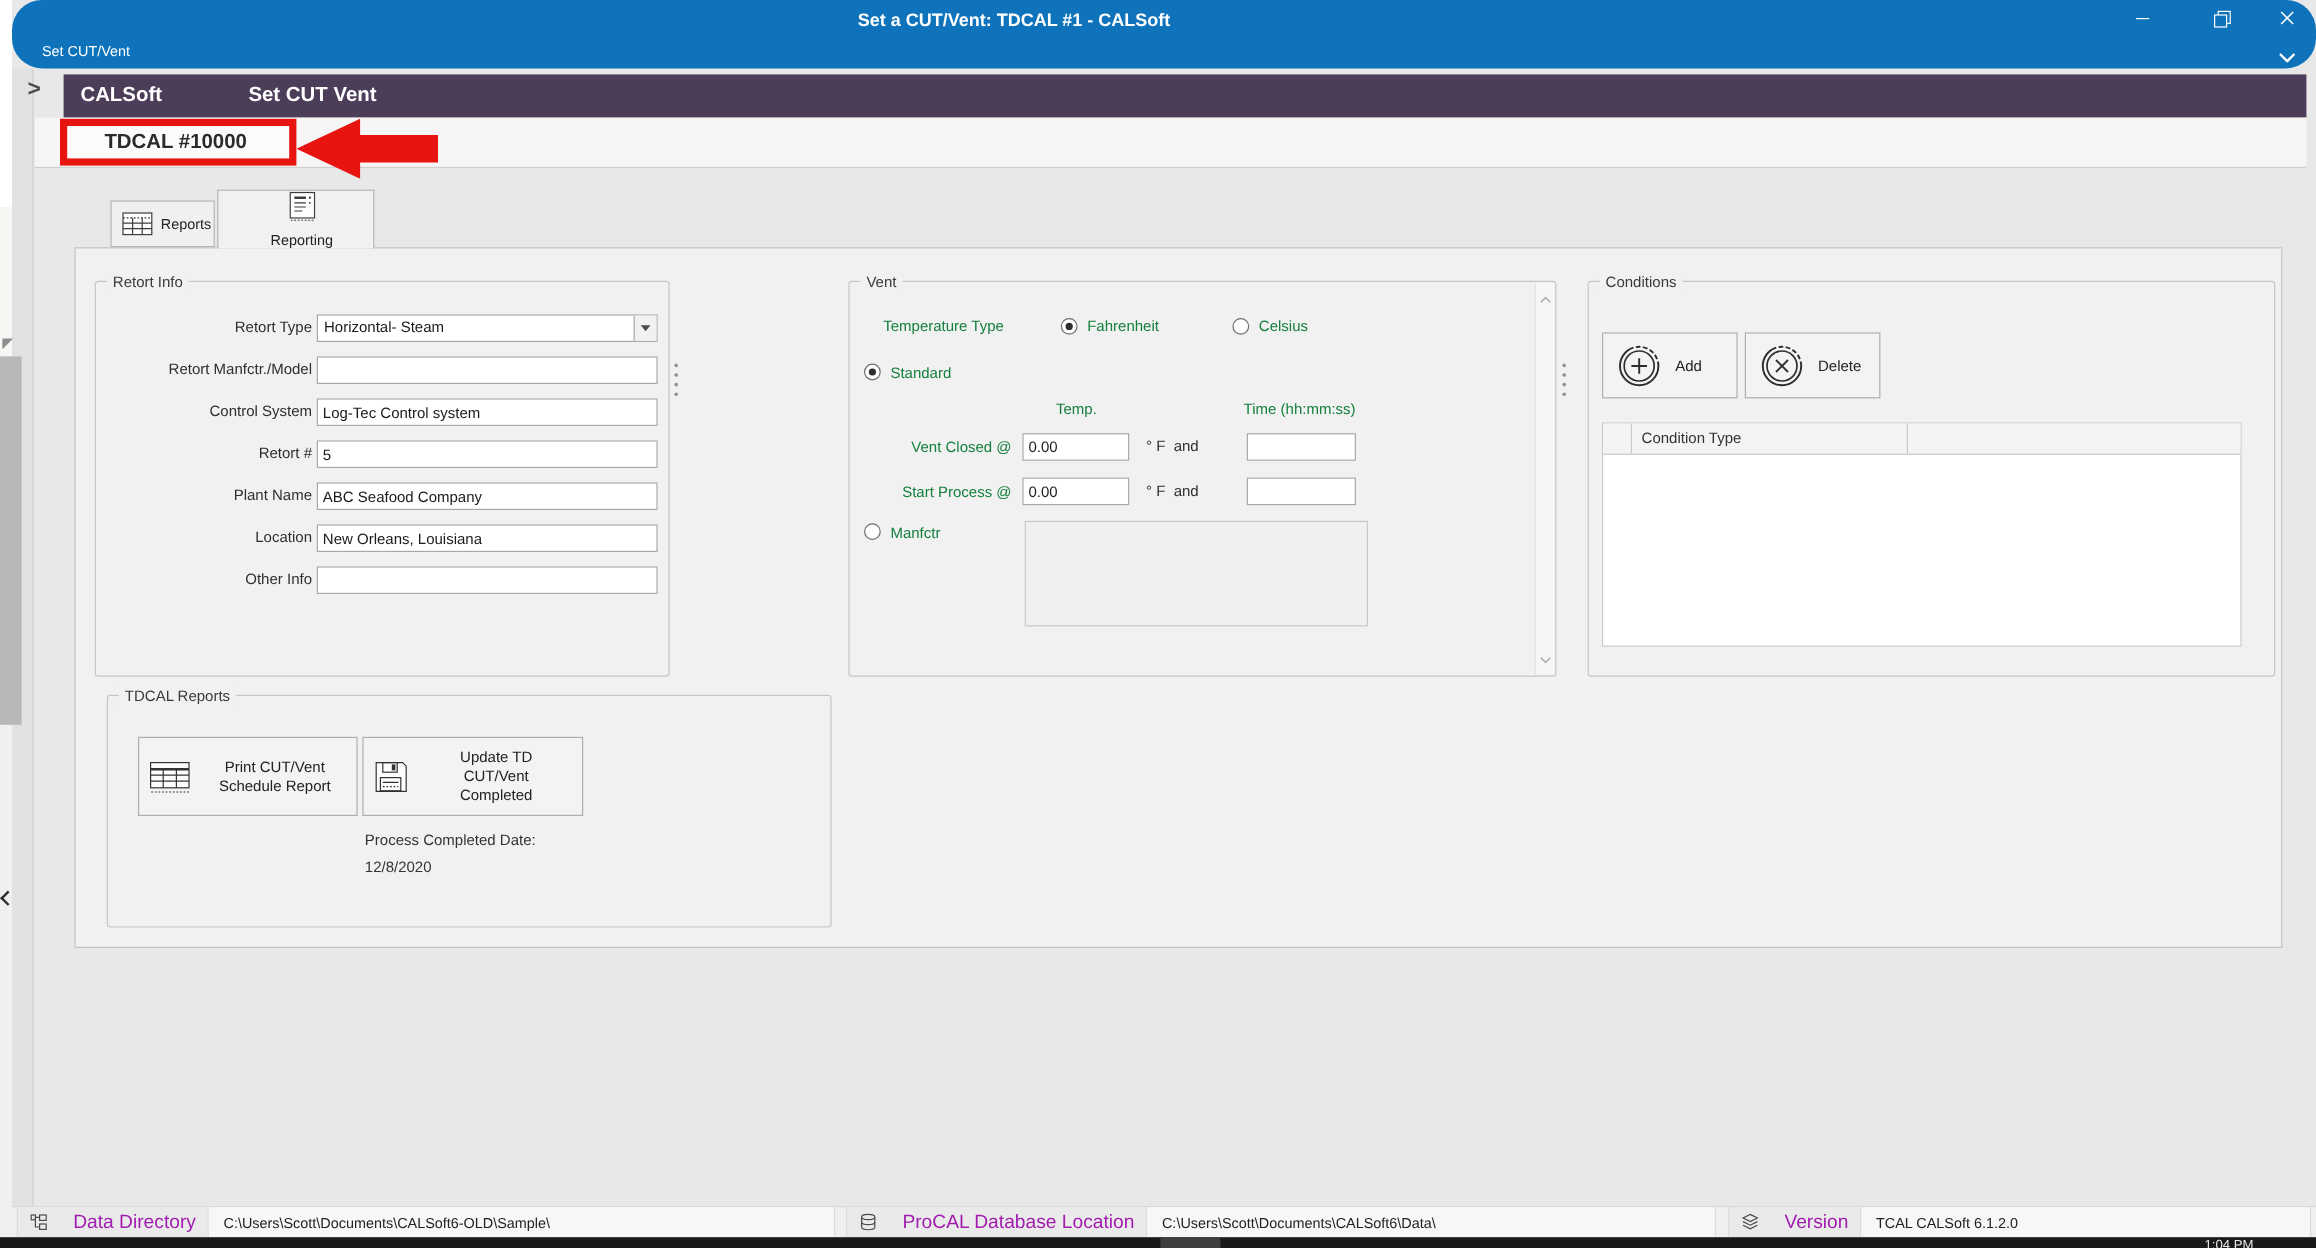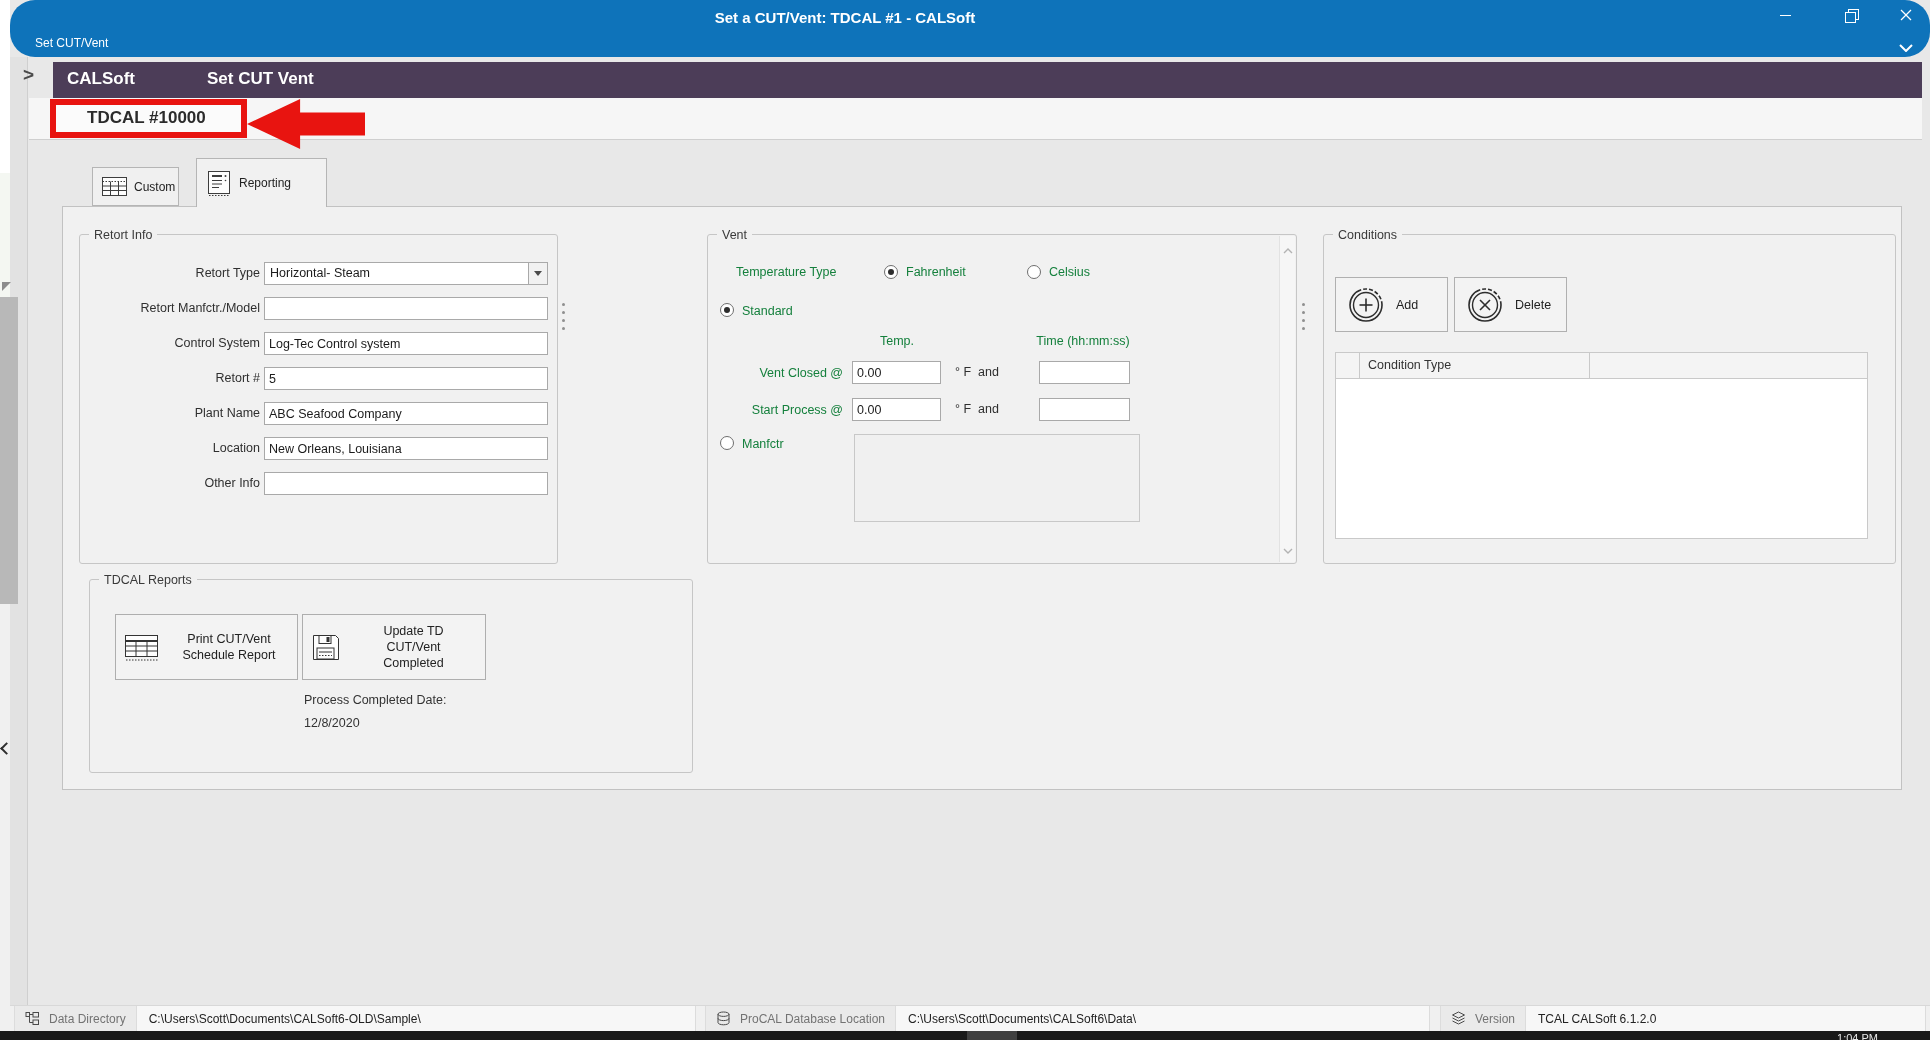--- a/index.html
+++ b/index.html
@@ -40,21 +40,21 @@
   
   #record-row { left:29px; top:98px; width:1893px; height:42px; background:#f6f6f6; border-bottom:1px solid #cfcfcf; }
   #red-box { left:50px; top:99px; width:197px; height:39px; border:6px solid #e81410; background:#fbfbfb; }
   #record-text { margin-left:31px; line-height:26px; font-weight:bold; font-size:17px; color:#2b2b2b; white-space:nowrap; }
   #red-arrow { left:247px; top:99px; width:118px; height:50px; background:#e81410;
     clip-path:polygon(0 50%,45% 0,45% 27%,100% 27%,100% 73%,45% 73%,45% 100%); }
 
   
   .tab { display:flex; align-items:center; font-size:12px; color:#222; }
   #tab-minmax { left:92px; top:167px; width:87px; height:39px; border:1px solid #b5b5b5; background:#f0f0f0; gap:6px; padding-left:8px; z-index:1; }
-  #tab-reporting { left:196px; top:158px; width:131px; height:49px; border:1px solid #b5b5b5; border-bottom:none; background:#f1f1f1; gap:8px; padding-left:10px; z-index:3; }
+  #tab-reporting { left:181px; top:158px; width:131px; height:49px; border:1px solid #b5b5b5; border-bottom:none; background:#f1f1f1; gap:8px; padding-left:10px; z-index:3;flex-direction:column; }
   #page { left:62px; top:206px; width:1840px; height:584px; border:1px solid #c2c2c2; background:#f1f1f1; z-index:2; }
 
   
   .grp { position:absolute; border:1px solid #c6c6c6; border-radius:3px; }
   .grp-title { position:absolute; top:-8px; left:9px; background:#f1f1f1; padding:0 5px; font-size:12.5px; color:#3a3a3a; line-height:16px; }
   #grp-retort { left:16px; top:27px; width:479px; height:330px; }
   #grp-vent { left:644px; top:27px; width:590px; height:330px; }
   #grp-cond { left:1260px; top:27px; width:573px; height:330px; }
   #grp-reports { left:26px; top:372px; width:604px; height:194px; }
 
@@ -100,21 +100,21 @@
 
   
   .vdots { position:absolute; width:4px; }
   .vdots i { display:block; width:3px; height:3px; border-radius:50%; background:#8f8f8f; margin-bottom:5px; }
   #split1 { left:499px; top:96px; } #split2 { left:1239px; top:96px; }
 
   
   #statusbar { left:10px; top:1005px; width:1920px; height:26px; background:#f0f0f0; border-top:1px solid #d8d8d8; }
   .sb-group { position:absolute; top:0; height:100%; display:flex; }
   #sbg1 { left:4px; width:682px; } #sbg2 { left:695px; width:725px; } #sbg3 { left:1430px; width:486px; }
-  .sb-label { display:flex; align-items:center; gap:9px; padding:0 10px; background:#eaeaea; border-left:1px solid #dcdcdc; border-right:1px solid #dcdcdc; font-size:12px; color:#737373; white-space:nowrap; }
+  .sb-label { display:flex; align-items:center; gap:21px; padding:0 10px; background:#eaeaea; border-left:1px solid #dcdcdc; border-right:1px solid #dcdcdc; font-size:16px; color:#a21caf; white-space:nowrap; }
   .sb-value { flex:1; display:flex; align-items:center; padding:0 12px; background:#f7f7f7; border-right:1px solid #dcdcdc; font-size:12px; color:#222; white-space:nowrap; }
 
   
   #taskbar { left:0; top:1031px; width:1930px; height:9px; background:#191919; overflow:hidden; }
   #tb-block { position:absolute; left:967px; top:0; width:50px; height:9px; background:#3f3f3f; }
   #tb-clock { position:absolute; right:52px; top:1px; font-size:11px; color:#e6e6e6; }
 </style>
 </head>
 <body>
 
@@ -164,21 +164,21 @@
 
   <div class="abs tab" id="tab-minmax">
     <svg width="27" height="23" viewBox="0 0 27 23">
       <rect x="1.5" y="2.5" width="24" height="18" fill="#fdfdfd" stroke="#3d3d3d"></rect>
       <line x1="1.5" y1="6.5" x2="25.5" y2="6.5" stroke="#3d3d3d" stroke-dasharray="1.5,1.5"></line>
       <line x1="1.5" y1="11" x2="25.5" y2="11" stroke="#3d3d3d"></line>
       <line x1="1.5" y1="15.5" x2="25.5" y2="15.5" stroke="#3d3d3d"></line>
       <line x1="9.5" y1="6.5" x2="9.5" y2="20.5" stroke="#3d3d3d"></line>
       <line x1="17.5" y1="6.5" x2="17.5" y2="20.5" stroke="#3d3d3d"></line>
     </svg>
-    <span>Custom</span>
+    <span>Reports</span>
   </div>
   <div class="abs tab" id="tab-reporting">
     <svg width="24" height="27" viewBox="0 0 24 27">
       <rect x="1.5" y="1.5" width="21" height="22" fill="#fdfdfd" stroke="#3d3d3d"></rect>
       <line x1="5" y1="6" x2="15" y2="6" stroke="#3d3d3d" stroke-width="2"></line>
       <circle cx="18.5" cy="6" r="1" fill="#3d3d3d"></circle>
       <line x1="5" y1="10.5" x2="15" y2="10.5" stroke="#3d3d3d"></line>
       <circle cx="18.5" cy="10.5" r="0.8" fill="#3d3d3d"></circle>
       <line x1="5" y1="14" x2="15" y2="14" stroke="#3d3d3d"></line>
       <line x1="5" y1="17.5" x2="12" y2="17.5" stroke="#3d3d3d"></line>

